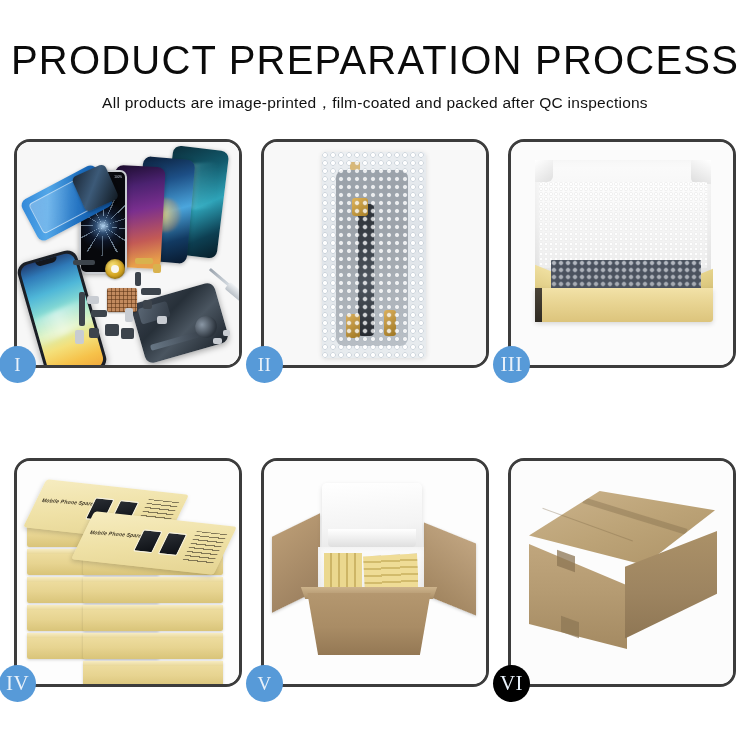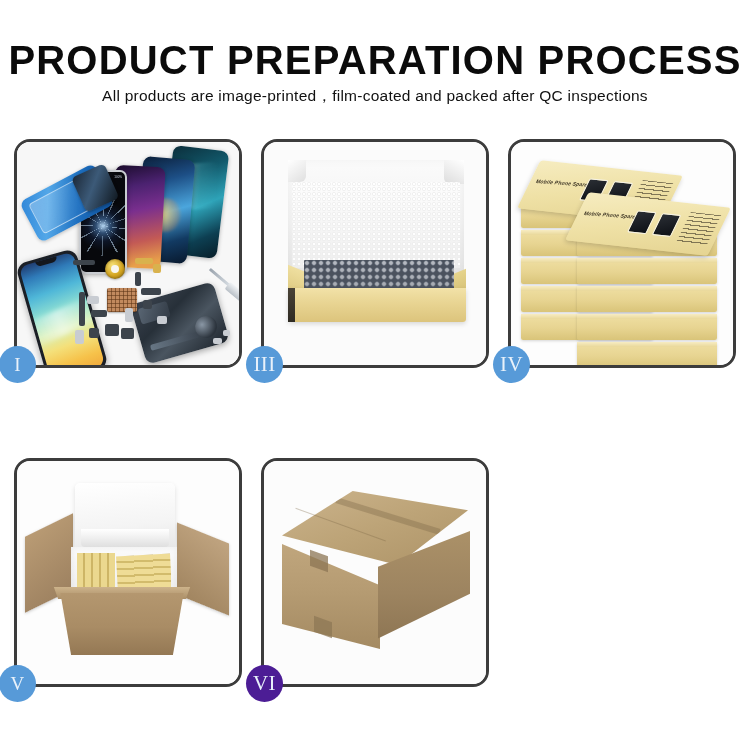--- a/index.html
+++ b/index.html
@@ -11,33 +11,33 @@
     font-family: "Liberation Sans", sans-serif;
     overflow: hidden;
     position: relative;
   }
 
   
   .header { padding-top: 38px; text-align: center; }
 
   .title {
     font-size: 40px;
-    font-weight: 700;
+    font-weight: 400;
     color: #0b0b0b;
     letter-spacing: 1.2px;
     line-height: 44px;
     white-space: nowrap;
   }
 
   .subtitle {
     font-size: 15.5px;
     font-weight: 400;
     color: #111111;
     letter-spacing: 0.25px;
-    margin-top: 4px;
+    margin-top: 11px;
     white-space: nowrap;
   }
 
   
   .grid {
     position: absolute;
     left: 14px;
     top: 139px;
     width: 722px;
     display: grid;
@@ -74,21 +74,21 @@
     background: #579ad8;
     color: #e8f1fa;
     font-family: "Liberation Serif", serif;
     font-size: 19px;
     line-height: 37px;
     text-align: center;
     letter-spacing: 0.3px;
     z-index: 5;
   }
   .badge.wide { font-size: 21px; }
-  .badge.six  { background: #4c1d95; }
+  .badge.six  { background: #000000; }
 
   
   .p1-bg { position:absolute; inset:0; background:#f7f7f7; }
 
   .screen-fan { position:absolute; }
 
   
   .ph-teal {
     left: 150px; top: 6px; width: 56px; height: 108px;
     background: linear-gradient(150deg,#0b2d3a 0%,#12596b 28%,#2ea3b8 55%,#0d3f52 80%,#071d28 100%);
@@ -599,20 +599,34 @@
       <div class="part dk" style="left:124px; top:146px; width:20px; height:7px;"></div>
       <div class="part dk" style="left:126px; top:158px; width:9px;  height:9px;"></div>
       <div class="part lt" style="left:140px; top:174px; width:10px; height:8px;"></div>
       <div class="part lt" style="left:196px; top:196px; width:9px;  height:6px;"></div>
       <div class="part lt" style="left:206px; top:188px; width:7px;  height:6px;"></div>
       <div class="part dk" style="left:118px; top:130px; width:6px;  height:14px;"></div>
     </div>
     <div class="badge">I</div>
   </div>
 
+  <div class="panel">
+    <div class="panel-inner">
+      <div class="bubble-bag">
+        <div class="bag-part"></div>
+        <div class="bag-flex"></div>
+        <div class="bag-gold1"></div>
+        <div class="bag-gold2"></div>
+        <div class="bag-gold3"></div>
+        <div class="bag-tape"></div>
+        <div class="bag-overlay"></div>
+      </div>
+    </div>
+    <div class="badge">II</div>
+  </div>
 
   <div class="panel">
     <div class="panel-inner p3">
       <div class="p3-lid"></div>
       <div class="p3-foam"></div>
       <div class="p3-left"></div>
       <div class="p3-side"></div>
       <div class="p3-fill"></div>
       <div class="p3-front"></div>
     </div>

